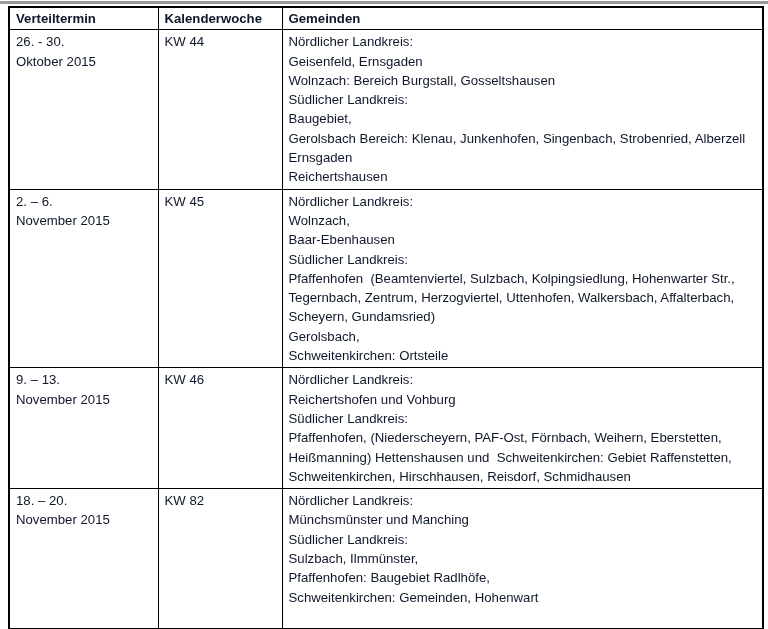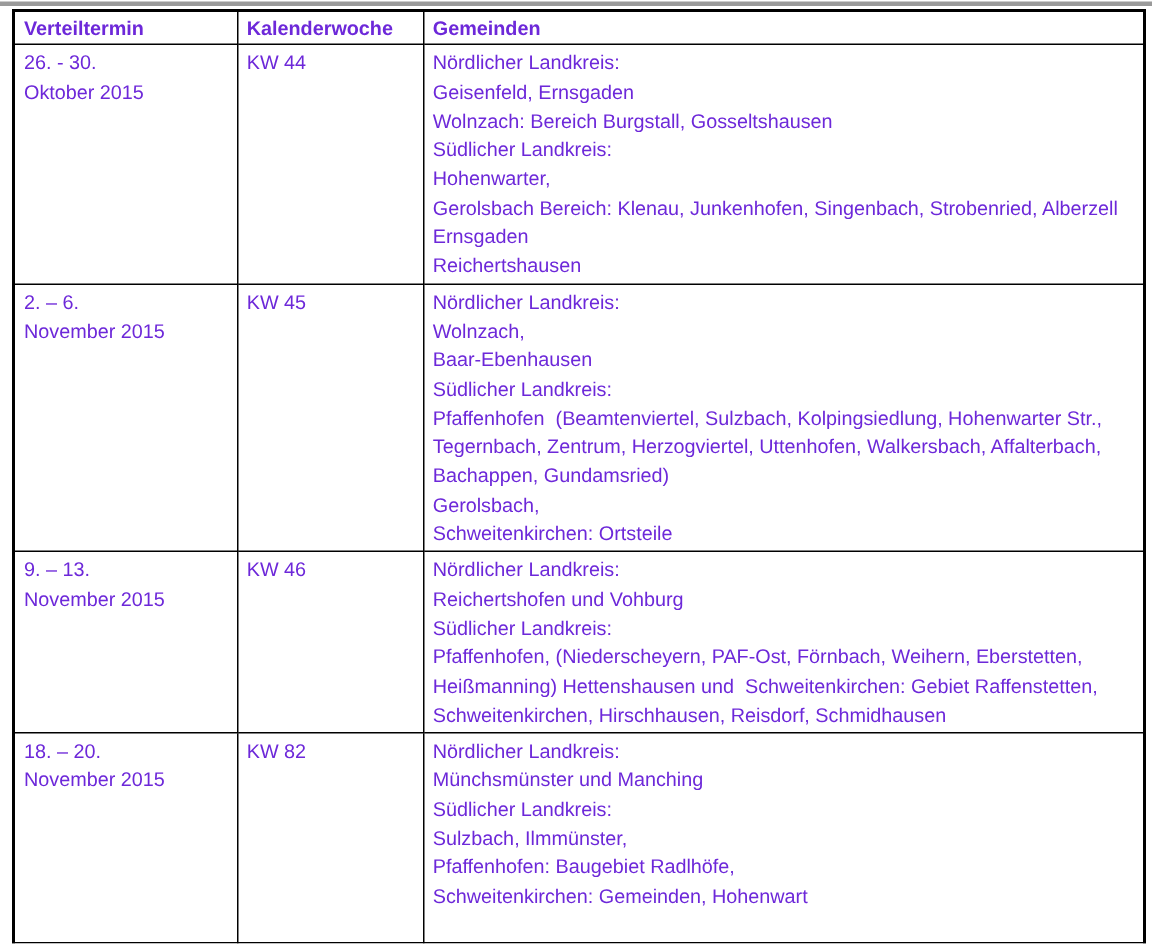--- a/index.html
+++ b/index.html
@@ -6,21 +6,21 @@
     margin: 0;
     padding: 0;
     background: #ffffff;
   }
   .screen {
     position: relative;
     width: 768px;
     height: 629px;
     background: #ffffff;
     font-family: "Liberation Sans", sans-serif;
-    color: #6d28d9;
+    color: #0f172a;
     overflow: hidden;
   }
   .top-strip {
     position: absolute;
     left: 0;
     top: 1px;
     width: 768px;
     height: 3px;
     background: #9a9a9a;
   }
@@ -80,42 +80,42 @@
             <div class="line">Oktober 2015</div>
           </td>
           <td>
             <div class="line">KW 44</div>
           </td>
           <td>
             <div class="line bold">Nördlicher Landkreis:</div>
             <div class="line">Geisenfeld, Ernsgaden</div>
             <div class="line">Wolnzach: Bereich Burgstall, Gosseltshausen</div>
             <div class="line bold">Südlicher Landkreis:</div>
-            <div class="line">Hohenwarter,</div>
+            <div class="line">Baugebiet,</div>
             <div class="line">Gerolsbach Bereich: Klenau, Junkenhofen, Singenbach, Strobenried, Alberzell</div>
             <div class="line">Ernsgaden</div>
             <div class="line">Reichertshausen</div>
           </td>
         </tr>
         <tr>
           <td>
             <div class="line">2. – 6.</div>
             <div class="line">November 2015</div>
           </td>
           <td>
             <div class="line">KW 45</div>
           </td>
           <td>
             <div class="line bold">Nördlicher Landkreis:</div>
             <div class="line">Wolnzach,</div>
             <div class="line">Baar-Ebenhausen</div>
             <div class="line bold">Südlicher Landkreis:</div>
             <div class="line">Pfaffenhofen  (Beamtenviertel, Sulzbach, Kolpingsiedlung, Hohenwarter Str.,</div>
             <div class="line">Tegernbach, Zentrum, Herzogviertel, Uttenhofen, Walkersbach, Affalterbach,</div>
-            <div class="line">Bachappen, Gundamsried)</div>
+            <div class="line">Scheyern, Gundamsried)</div>
             <div class="line">Gerolsbach,</div>
             <div class="line">Schweitenkirchen: Ortsteile</div>
           </td>
         </tr>
         <tr>
           <td>
             <div class="line">9. – 13.</div>
             <div class="line">November 2015</div>
           </td>
           <td>

